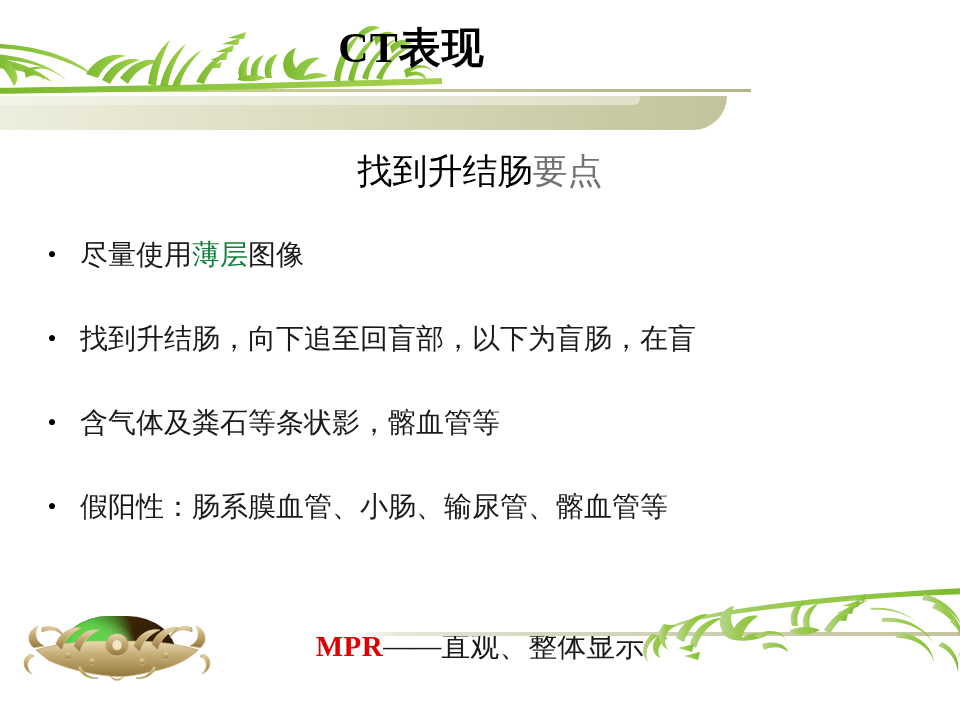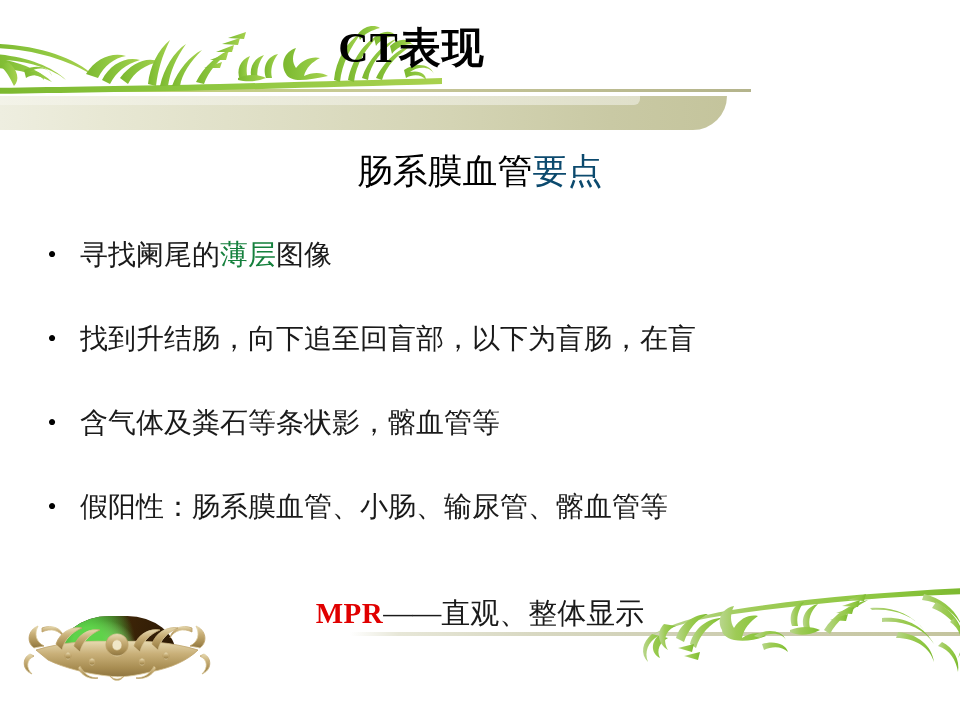--- a/index.html
+++ b/index.html
@@ -81,21 +81,21 @@
   
   .body-heading {
     position: absolute;
     left: 0; top: 148px;
     width: 960px;
     text-align: center;
     font-size: 35px;
     color: #000000;
     white-space: nowrap;
   }
-  .body-heading .hl { color: #0c4a6e; }
+  .body-heading .hl { color: #737373; }
 
   .bullets {
     position: absolute;
     left: 36px; top: 226px;
     width: 888px;
   }
   .bullet-row {
     position: relative;
     display: block;
     padding-left: 44px;
@@ -113,21 +113,21 @@
     line-height: 58px;
     font-size: 26px;
     color: #000000;
     text-align: center;
   }
   .bullet-row .txt { display: block; }
   .bullet-row .hl { color: #15803d; }
 
   .footer-line {
     position: absolute;
-    left: 0; top: 594px;
+    left: 0; top: 627px;
     width: 960px;
     text-align: center;
     font-size: 29px;
     color: #1a1a1a;
     white-space: nowrap;
   }
   .footer-line .mpr {
     color: #e00000;
     font-weight: bold;
     letter-spacing: .5px;
@@ -237,28 +237,28 @@
 
         <path d="M414 52 C 426 44, 440 46, 444 56 C 440 48, 428 48, 420 54
                  C 430 52, 436 56, 436 62 C 432 56, 422 56, 416 60 Z"></path>
       </g>
     </svg>
 
     <div class="slide-title">CT表现</div>
   </div>
 
   <div class="body-heading">
-    <span>肠系膜血管</span><span class="hl">要点</span>
+    <span>找到升结肠</span><span class="hl">要点</span>
   </div>
 
   <div class="bullets">
 
     <div class="bullet-row">
       <span class="dot">•</span>
-      <span class="txt"><span>寻找阑尾的</span><span class="hl">薄层</span><span>图像</span></span>
+      <span class="txt"><span>尽量使用</span><span class="hl">薄层</span><span>图像</span></span>
     </div>
 
     <div class="bullet-row">
       <span class="dot">•</span>
       <span class="txt">找到升结肠，向下追至回盲部，以下为盲肠，在盲</span>
     </div>
 
     <div class="bullet-row">
       <span class="dot">•</span>
       <span class="txt">含气体及粪石等条状影，髂血管等</span>

